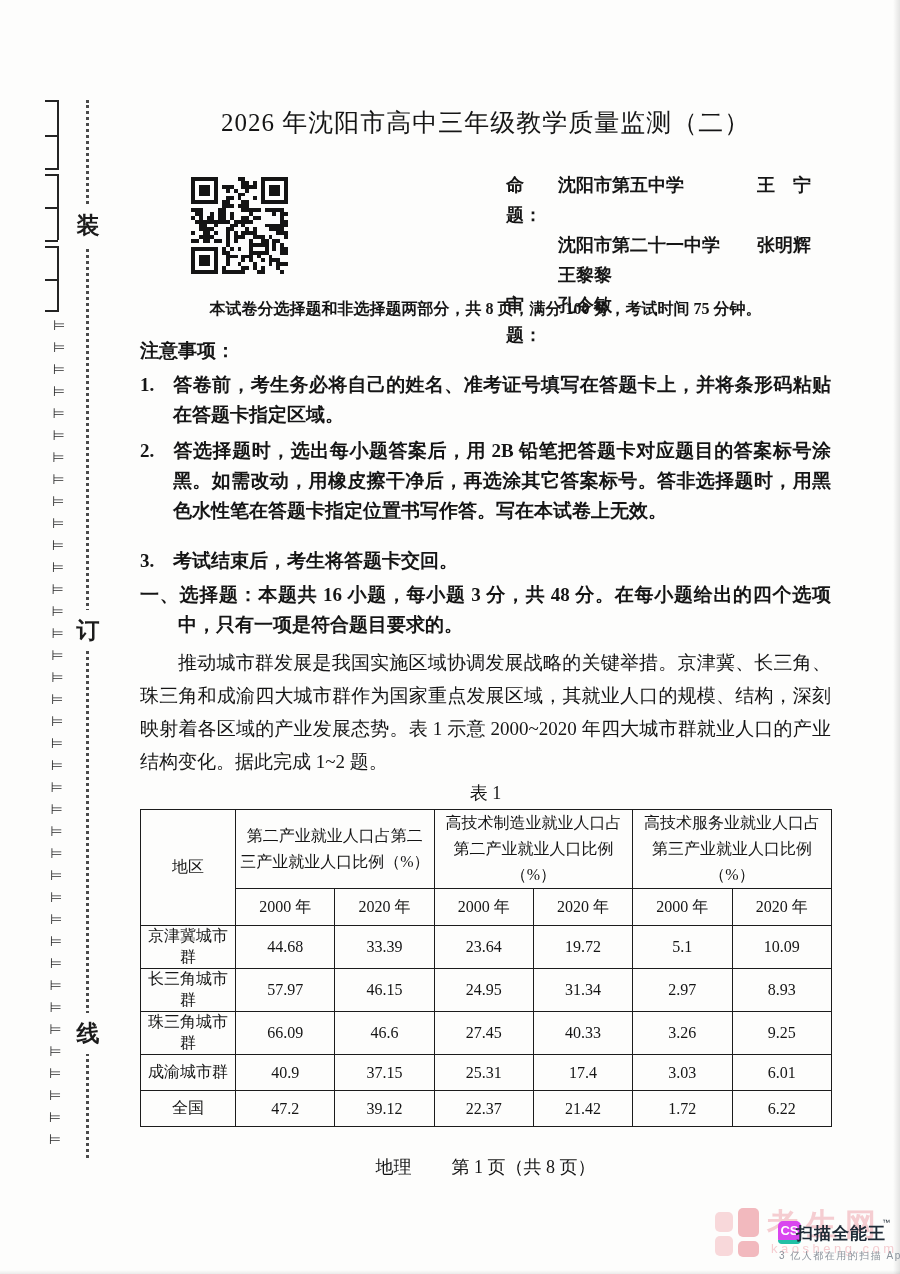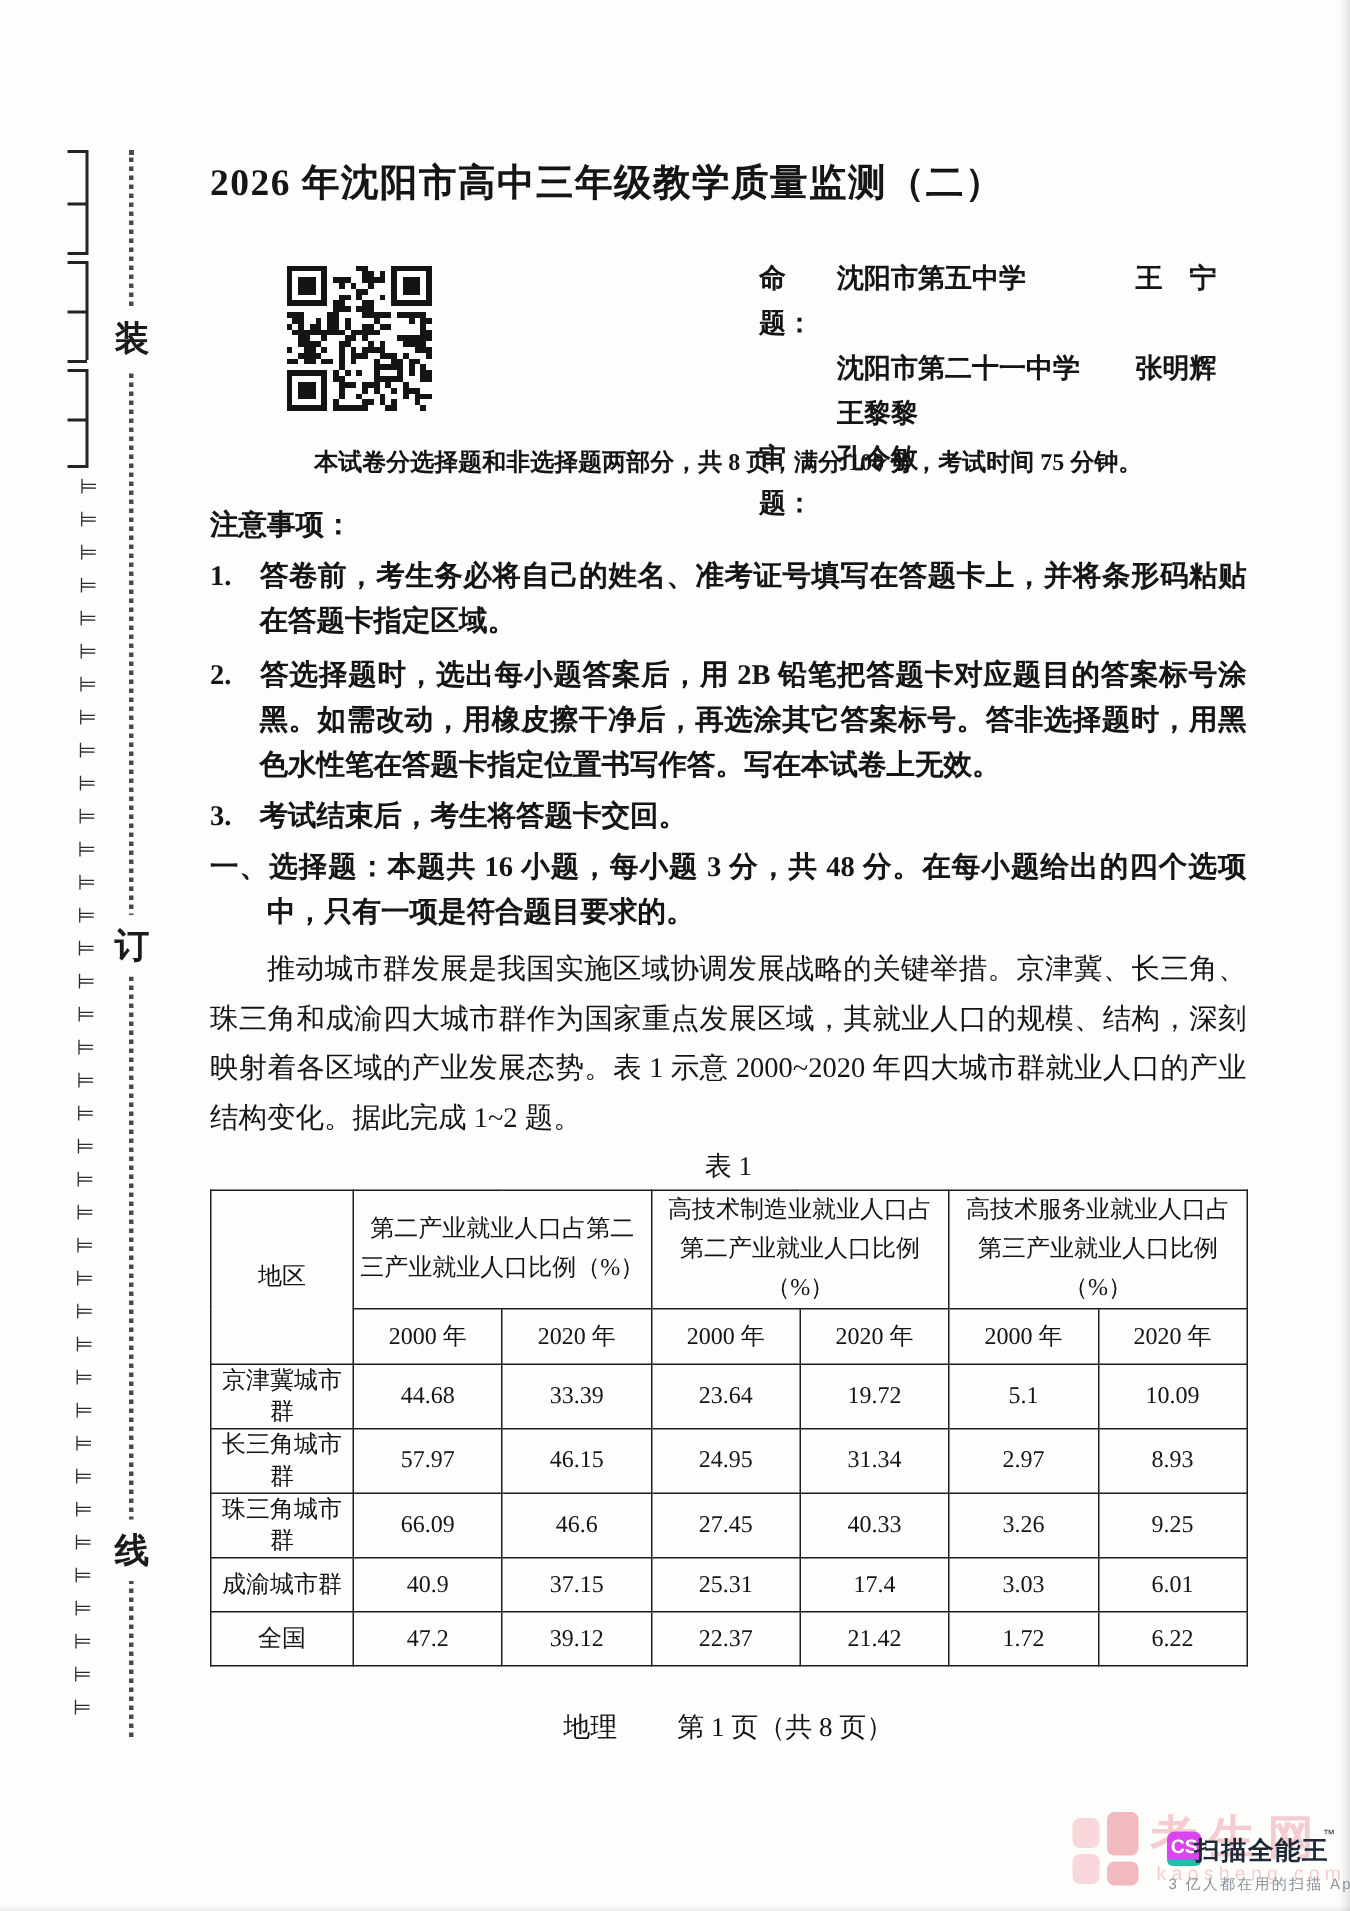--- a/index.html
+++ b/index.html
@@ -25,22 +25,22 @@
   .dotted-line{position:absolute;left:86px;top:100px;height:1058px;border-left:3px dotted #4a4a4a;}
   .bind-char{
     position:absolute;left:74px;width:28px;
     background:#fdfdfc;text-align:center;
     font-size:23px;font-weight:bold;color:#1b1b1b;
     padding:5px 0;z-index:2;
   }
   
   .content{position:absolute;left:140px;top:0;width:691px;}
   .exam-title{
-    margin:104px 0 0 0;
-    font-size:25px;font-weight:bold;line-height:38px;letter-spacing:1px;
+    margin:104px 0 0 0;text-align:center;
+    font-size:25px;font-weight:normal;line-height:38px;letter-spacing:1px;
   }
   .subject{
     margin:18px 0 0 0;text-align:center;
     font-size:40px;font-weight:bold;line-height:52px;letter-spacing:6px;
   }
   .header-row{position:relative;margin-top:28px;height:112px;}
   .qr{position:absolute;left:51px;top:7px;width:97px;height:97px;}
   .qr svg{display:block;width:97px;height:97px;}
   .credits{position:absolute;left:366px;top:0;font-size:18px;font-weight:bold;}
   .credit-row{display:grid;grid-template-columns:52px 199px auto;line-height:30px;}
@@ -424,21 +424,21 @@
     <p class="summary">本试卷分选择题和非选择题两部分，共 8 页，满分 100 分，考试时间 75 分钟。</p>
 
     <div class="notices">
       <div class="notices-heading">注意事项：</div>
       <div class="notice-item">
         <span class="num">1.</span><span>答卷前，考生务必将自己的姓名、准考证号填写在答题卡上，并将条形码粘贴在答题卡指定区域。</span>
       </div>
       <div class="notice-item">
         <span class="num">2.</span><span>答选择题时，选出每小题答案后，用 2B 铅笔把答题卡对应题目的答案标号涂黑。如需改动，用橡皮擦干净后，再选涂其它答案标号。答非选择题时，用黑色水性笔在答题卡指定位置书写作答。写在本试卷上无效。</span>
       </div>
-      <div class="notice-item" style="margin-top:4px;">
+      <div class="notice-item" style="margin-top:20px;">
         <span class="num">3.</span><span>考试结束后，考生将答题卡交回。</span>
       </div>
     </div>
 
     <div class="section-heading">
       <span>一、</span><span>选择题：本题共 16 小题，每小题 3 分，共 48 分。在每小题给出的四个选项中，只有一项是符合题目要求的。</span>
     </div>
 
     <p class="passage">推动城市群发展是我国实施区域协调发展战略的关键举措。京津冀、长三角、珠三角和成渝四大城市群作为国家重点发展区域，其就业人口的规模、结构，深刻映射着各区域的产业发展态势。表 1 示意 2000~2020 年四大城市群就业人口的产业结构变化。据此完成 1~2 题。</p>
 

